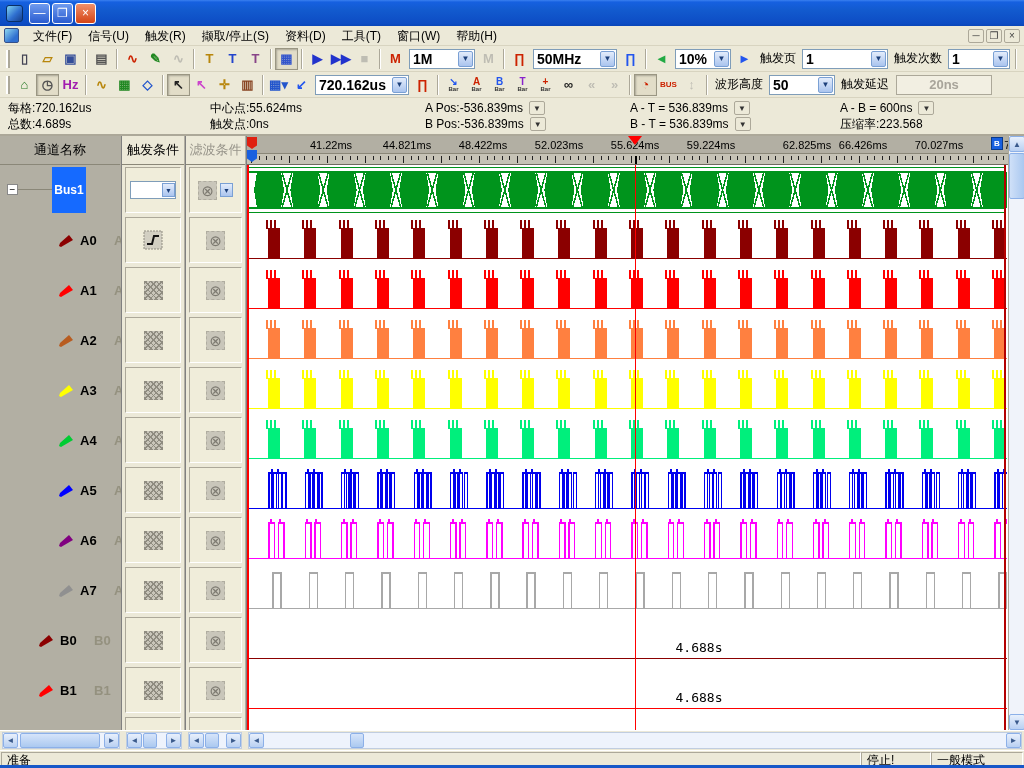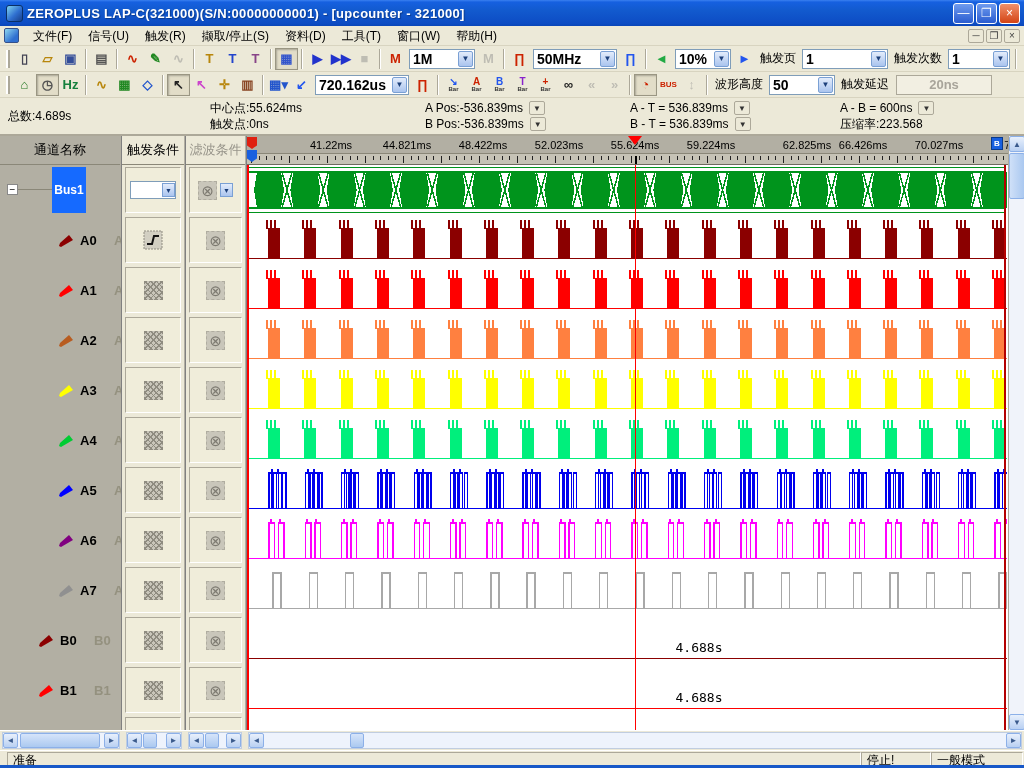--- a/index.html
+++ b/index.html
@@ -109,21 +109,20 @@
   .stcell { border:1px solid; border-color:#aca899 #fff #fff #aca899; padding:0 5px; height:16px; margin-top:1px;
             display:flex; align-items:center; }
 </style>
 </head>
 <body>
 
 <div id="win">
 
   <div class="titlebar">
     <div class="appicon"></div>
-    <div class="title-text">ZEROPLUS LAP-C(321000)(S/N:00000000001) - [upcounter - 321000]</div>
     <div class="winbtn">—</div>
     <div class="winbtn">❐</div>
     <div class="winbtn close">×</div>
   </div>
 
   <div class="menubar">
     <div class="menuicon"></div>
     <span id="menuitems"><span class="menuitem">文件(F)</span><span class="menuitem">信号(U)</span><span class="menuitem">触发(R)</span><span class="menuitem">撷取/停止(S)</span><span class="menuitem">资料(D)</span><span class="menuitem">工具(T)</span><span class="menuitem">窗口(W)</span><span class="menuitem">帮助(H)</span></span>
     <div class="mdi">
       <div class="mdibtn">─</div>
@@ -228,21 +227,21 @@
     </div>
   <div class="tb" id="tb2">
       <div class="grip"></div>
       <div class="tbbtn">
         <span style="color: rgb(34, 119, 34);">⌂</span>
       </div>
       <div class="tbbtn pressed">
         <span style="color: rgb(85, 85, 85);">◷</span>
       </div>
       <div class="tbbtn">
-        <span style="color: #15803d;">Hz</span>
+        <span style="color: #a21caf;">Hz</span>
       </div>
       <div class="tbsep"></div>
       <div class="tbbtn">
         <span style="color: rgb(184, 134, 11);">∿</span>
       </div>
       <div class="tbbtn">
         <span style="color: rgb(34, 136, 34);">▦</span>
       </div>
       <div class="tbbtn">
         <span style="color: rgb(34, 85, 204);">◇</span>
@@ -319,20 +318,23 @@
       <div class="combo" style="width: 66px;">
         <span class="cv">50</span>
         <span class="ca">▼</span>
       </div>
       <span class="tblabel">触发延迟</span>
       <div class="txtbox" style="width: 96px;">20ns</div>
     </div>
 
   <div class="infobar">
     <div class="ib-group" style="width:210px;padding-left:8px;">
+      <div class="ib-row">
+          <span class="ib-txt">每格:720.162us</span>
+        </div>
       <div class="ib-row">
           <span class="ib-txt">总数:4.689s</span>
         </div>
     </div>
     <div class="ib-group" style="width:215px;">
       <div class="ib-row">
           <span class="ib-txt">中心点:55.624ms</span>
         </div>
       <div class="ib-row">
           <span class="ib-txt">触发点:0ns</span>
@@ -1487,18 +1489,18 @@
       <div class="sbtn" style="margin-left:auto;">►</div>
     </div>
     <div class="hbar" style="flex:1;">
       <div class="sbtn">◄</div>
       <div class="hthumb" style="width:14px;margin-left:86px;"></div>
       <div class="sbtn" style="margin-left:auto;">►</div>
     </div>
   </div>
 
   <div class="statusbar">
-    <div class="stcell" style="flex:1;margin-left:7px;">准备</div>
+    <div class="stcell" style="flex:1;margin-left:1px;">准备</div>
     <div class="stcell" style="width:70px;">停止!</div>
     <div class="stcell" style="width:92px;margin-right:1px;">一般模式</div>
   </div>
 
 </div>
 
 </body></html>

